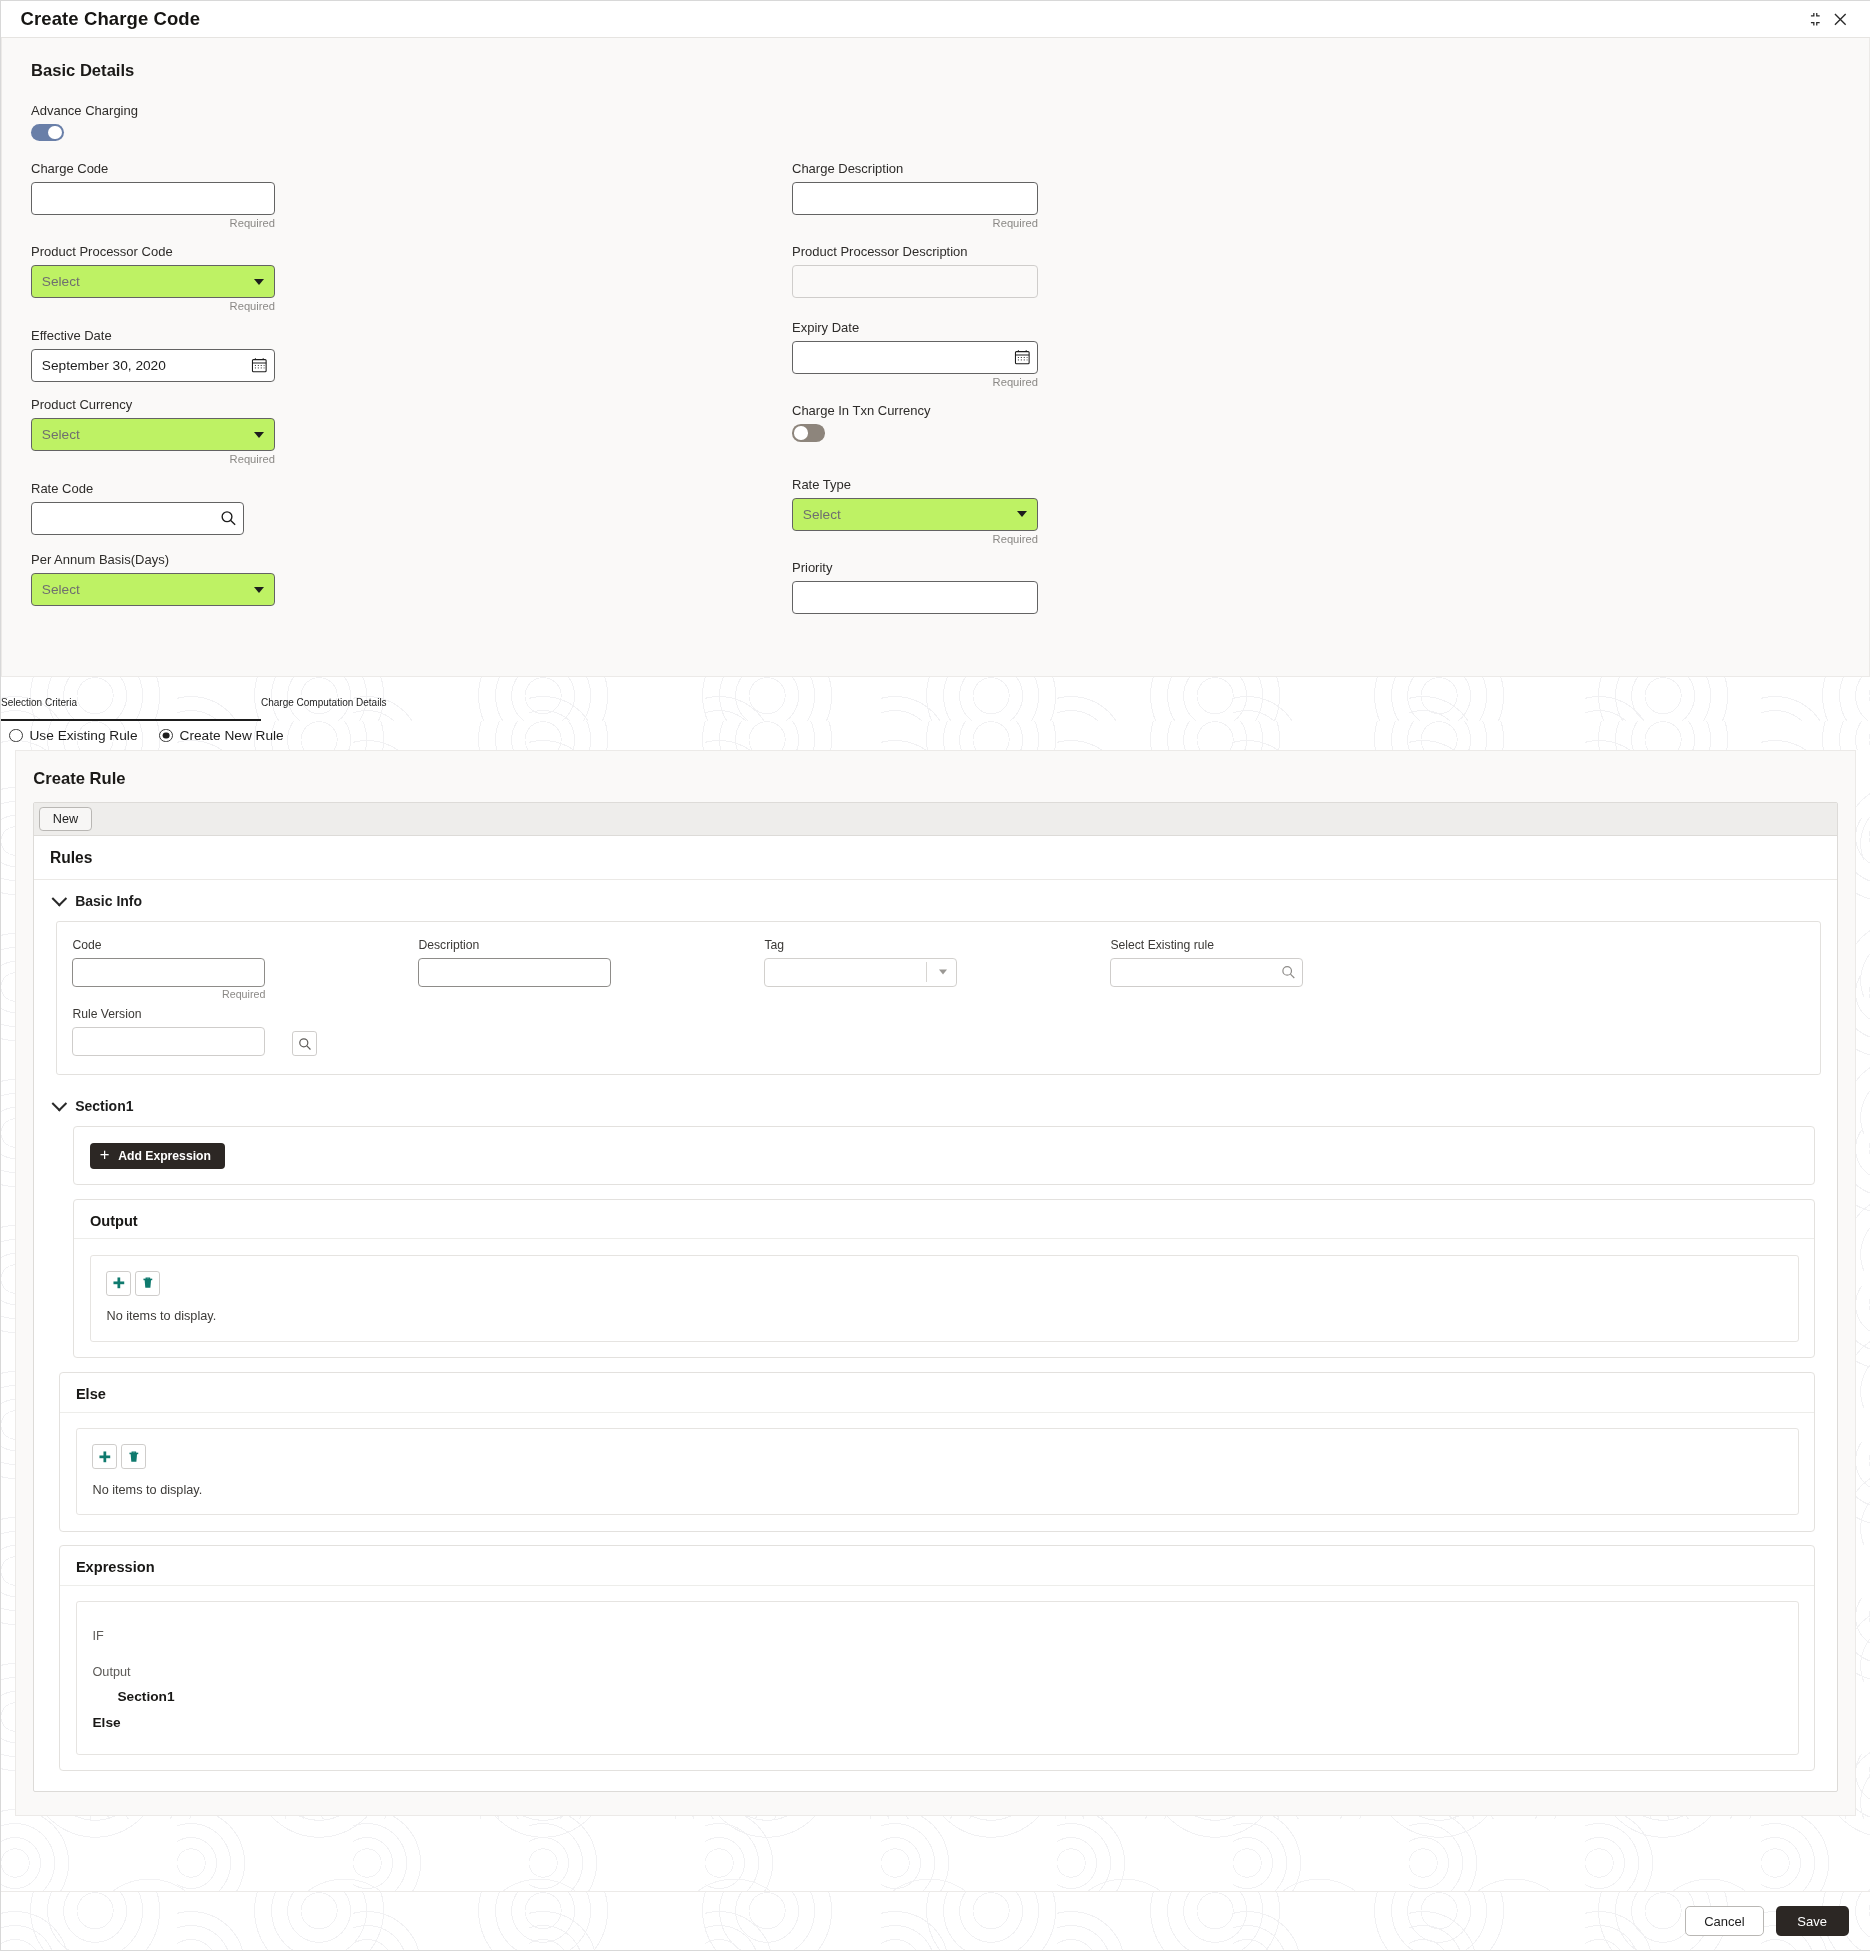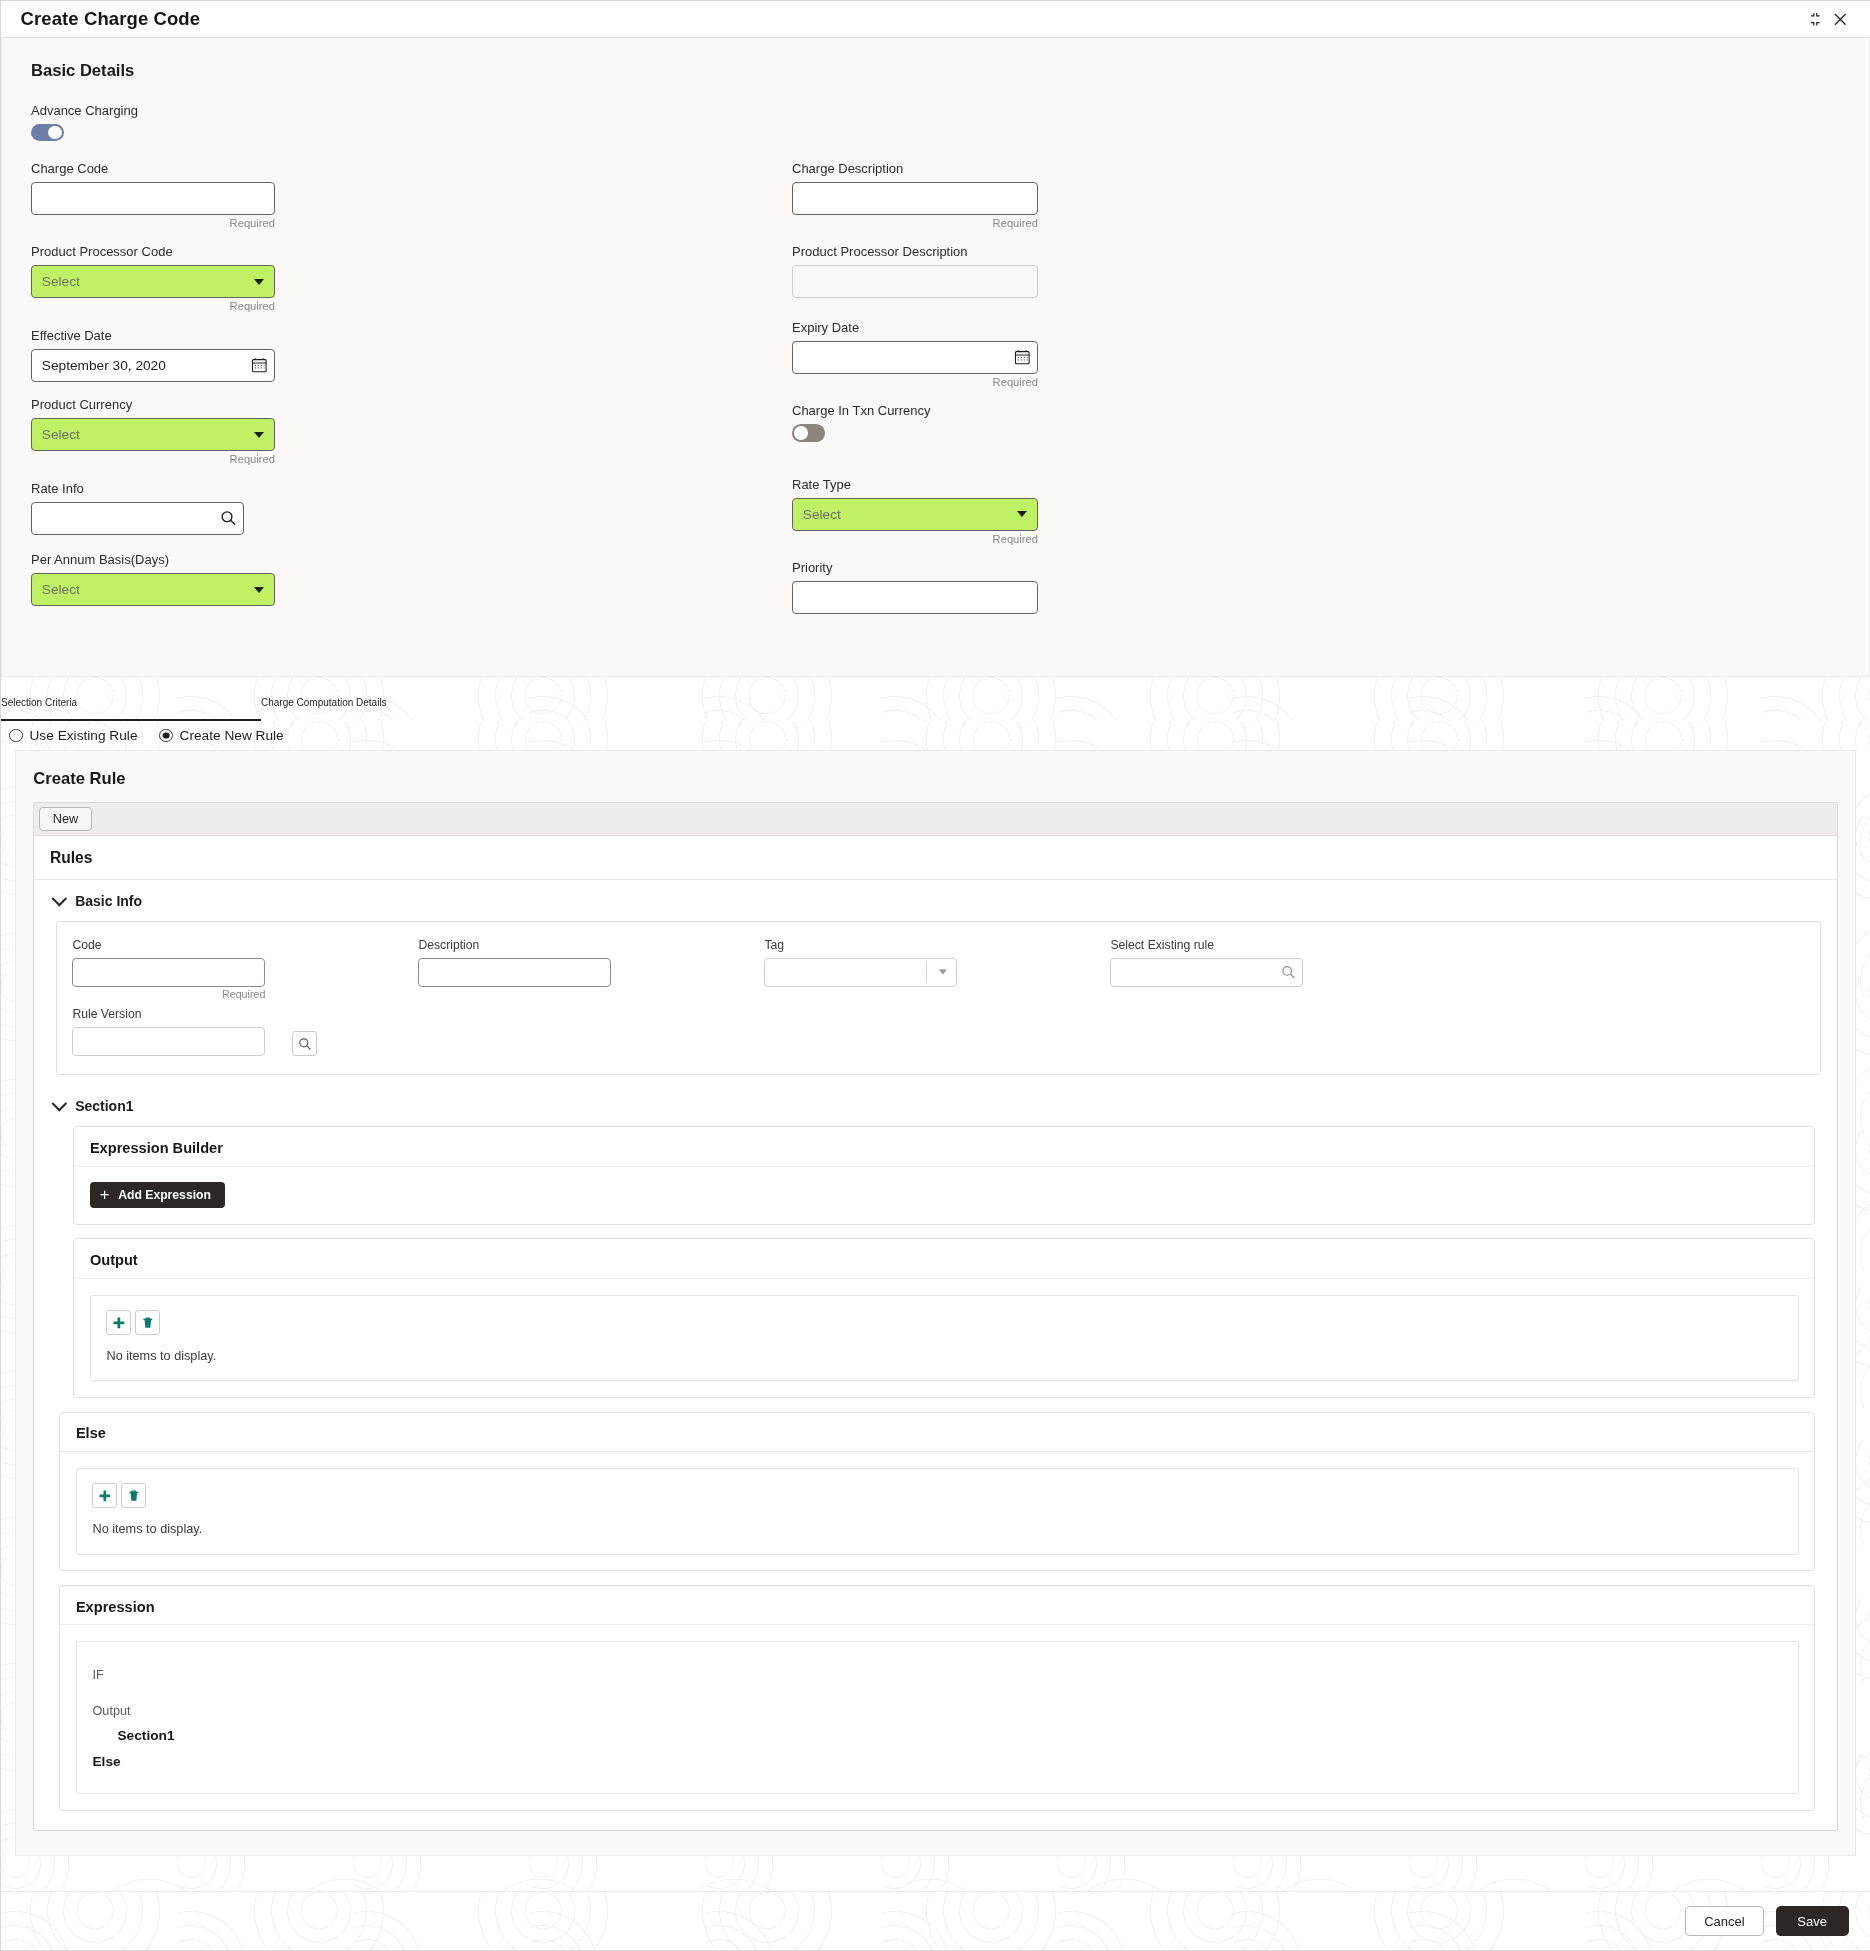--- a/index.html
+++ b/index.html
@@ -512,21 +512,21 @@
           <div class="field" style="margin-top:15.6px;">
             <span class="field-label">Product Currency</span>
             <div class="select-box">
               <span>Select</span>
               <span class="caret"></span>
             </div>
             <div class="required-note">Required</div>
           </div>
 
           <div class="field">
-            <span class="field-label">Rate Info</span>
+            <span class="field-label">Rate Code</span>
             <div class="input-wrap" style="width:213px;">
               <input class="txt" value="" style="">
               <span class="in-icon">
                 <svg width="16.6" height="16.6" viewBox="0 0 17 17" fill="none" stroke="#1d1d1d" stroke-width="1.4">
                   <circle cx="7.2" cy="7.2" r="5"></circle>
                     <path d="M11 11 L15.5 15.5"></path>
                 </svg>
               </span>
             </div>
           </div>
@@ -685,21 +685,20 @@
 
           </div>
         </div>
 
         <div class="accordion-head">
           <span class="chev"></span>
           <span>Section1</span>
         </div>
 
         <div class="card-block">
-          <div class="cb-title">Expression Builder</div>
           <div class="cb-body">
             <button class="btn-add-expression">
               <span class="plus-glyph">+</span>
               <span>Add Expression</span>
             </button>
           </div>
         </div>
 
         <div class="card-block">
           <div class="cb-title">Output</div>

